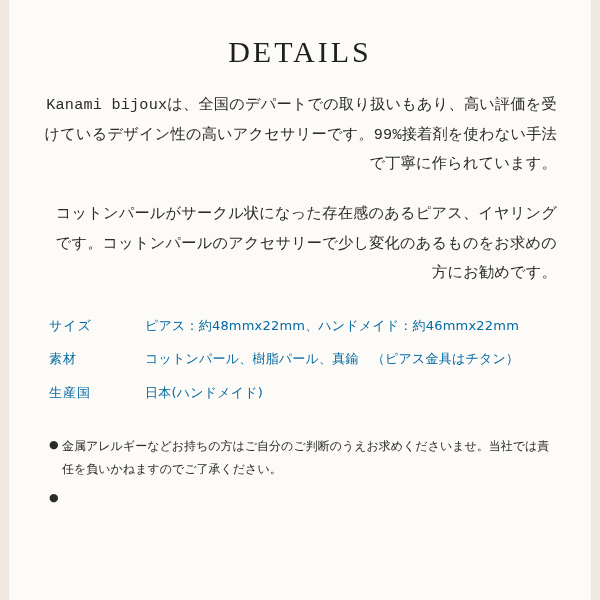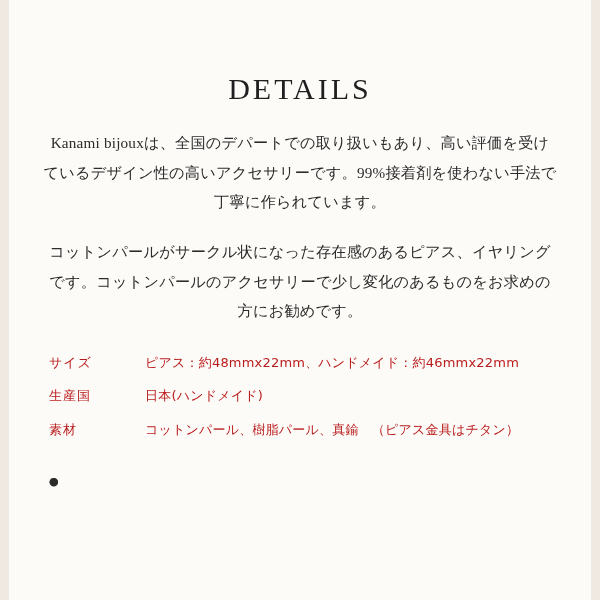--- a/index.html
+++ b/index.html
@@ -28,42 +28,42 @@
     height: 100%;
     padding: 0 28px;
     color: #2b2b2b;
   }
   .title {
     text-align: center;
     font-family: "Liberation Serif", serif;
     font-size: 30px;
     letter-spacing: 3px;
     color: #1f1f1f;
-    margin-top: 72px;
+    margin-top: 35px;
     margin-bottom: 22px;
     font-weight: normal;
   }
   .para {
-    font-family: Liberation Serif, serif;
+    font-family: Liberation Mono, monospace;
     font-size: 15.2px;
     line-height: 1.95;
     letter-spacing: 0.2px;
     color: #2b2b2b;
     margin: 0 6px 20px 6px;
-    text-align: center;
+    text-align: right;
   }
   .para.second {
   }
   .spec-table {
     margin: 18px 10px 0 12px;
     border-collapse: collapse;
     width: calc(100% - 24px);
     font-family: "DejaVu Sans", sans-serif;
     font-size: 13px;
-    color: #b91c1c;
+    color: #0369a1;
   }
   .spec-table td {
     padding: 7px 0;
     vertical-align: top;
     line-height: 1.5;
   }
   .spec-label {
     width: 96px;
     letter-spacing: 1px;
   }
@@ -103,33 +103,34 @@
     <p class="para">Kanami bijouxは、全国のデパートでの取り扱いもあり、高い評価を受けているデザイン性の高いアクセサリーです。99%接着剤を使わない手法で丁寧に作られています。</p>
     <p class="para second">コットンパールがサークル状になった存在感のあるピアス、イヤリングです。コットンパールのアクセサリーで少し変化のあるものをお求めの方にお勧めです。</p>
 
     <table class="spec-table">
       <tbody>
         <tr>
           <td class="spec-label">サイズ</td>
           <td class="spec-value">ピアス：約48mmx22mm、ハンドメイド：約46mmx22mm</td>
         </tr>
         <tr>
+          <td class="spec-label">素材</td>
+          <td class="spec-value">コットンパール、樹脂パール、真鍮　（ピアス金具はチタン）</td>
+        </tr>
+        <tr>
           <td class="spec-label">生産国</td>
           <td class="spec-value">日本(ハンドメイド)</td>
-        </tr>
-        <tr>
-          <td class="spec-label">素材</td>
-          <td class="spec-value">コットンパール、樹脂パール、真鍮　（ピアス金具はチタン）</td>
         </tr>
       </tbody>
     </table>
 
     <ul class="notes">
       <li>
         <span class="bullet">●</span>
+        <span>金属アレルギーなどお持ちの方はご自分のご判断のうえお求めくださいませ。当社では責任を負いかねますのでご了承ください。</span>
       </li>
       <li>
         <span class="bullet">●</span>
       </li>
     </ul>
 
   </div>
 </div>
 
 </body></html>

